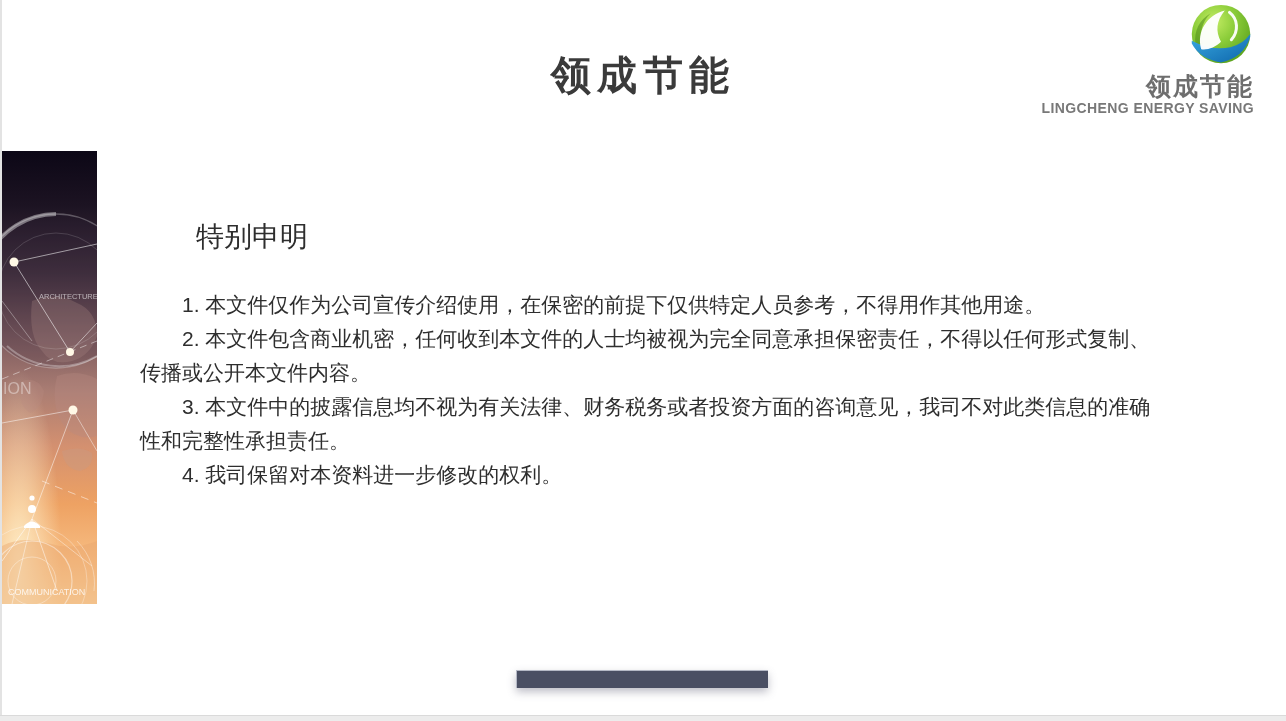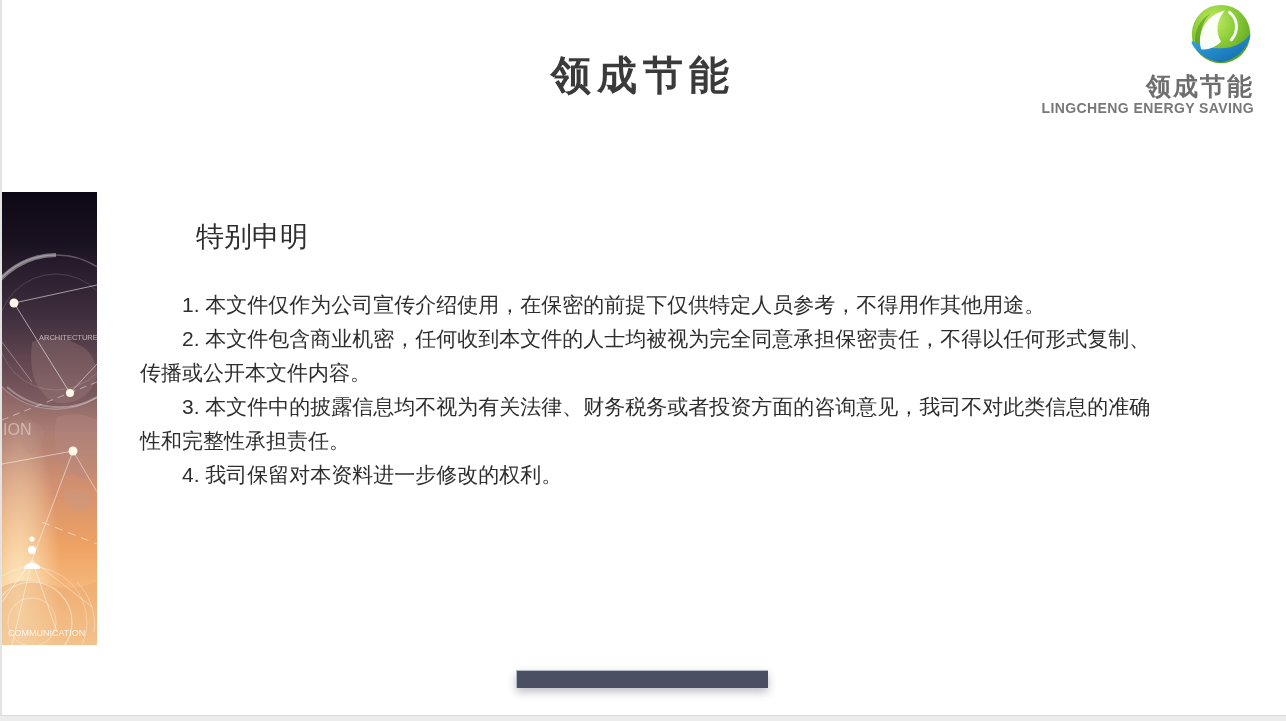--- a/index.html
+++ b/index.html
@@ -68,21 +68,21 @@
     margin-top: 1px;
     font-size: 14px; font-weight: bold;
     letter-spacing: 0.4px;
     color: #787878;
     white-space: nowrap;
   }
 
   
   .side-image {
     position: absolute; left: 2px; top: 151px;
-    width: 95px; height: 453px; margin-top: 41px;
+    width: 95px; height: 453px;
   }
   .side-image svg { display: block; }
 
   
   .body-block {
     position: absolute; left: 140px; top: 222px; width: 1018px;
     color: #2e2e2e;
   }
   .body-heading {
     font-size: 28px;

